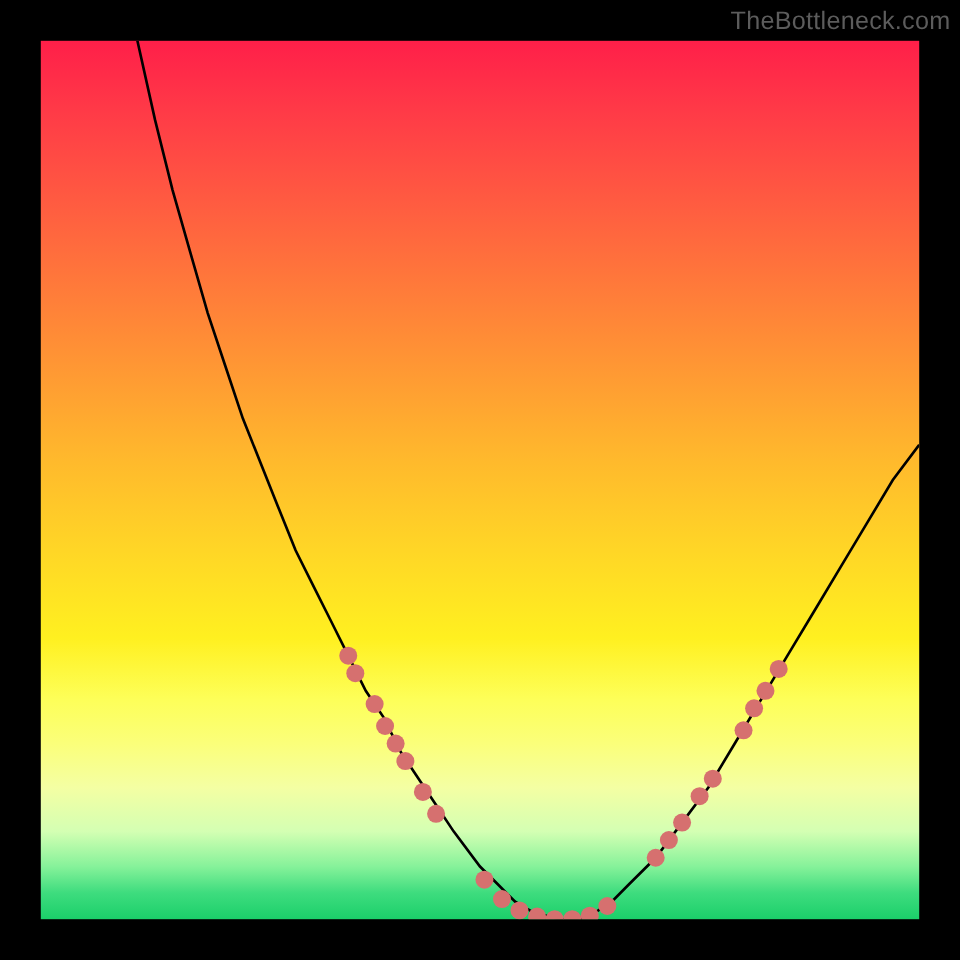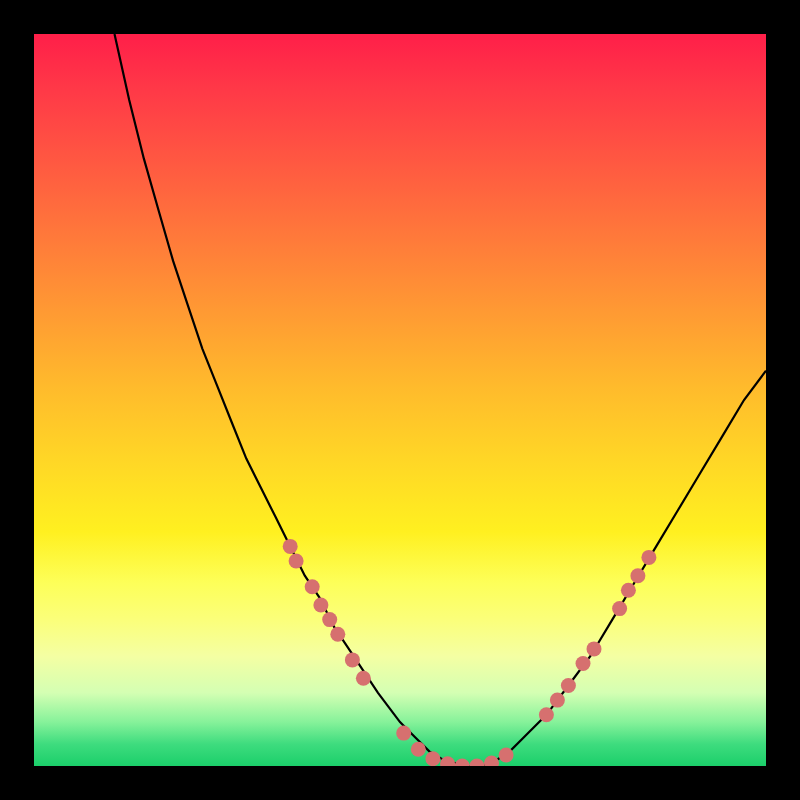--- a/index.html
+++ b/index.html
@@ -88,13 +88,14 @@
           <circle cx="534.4" cy="651.5" r="7.5" fill="#d6706f" stroke="#c45a59" stroke-width="0"></circle>
           <circle cx="549.0" cy="629.5" r="7.5" fill="#d6706f" stroke="#c45a59" stroke-width="0"></circle>
           <circle cx="560.0" cy="614.9" r="7.5" fill="#d6706f" stroke="#c45a59" stroke-width="0"></circle>
           <circle cx="585.6" cy="574.6" r="7.5" fill="#d6706f" stroke="#c45a59" stroke-width="0"></circle>
           <circle cx="594.4" cy="556.3" r="7.5" fill="#d6706f" stroke="#c45a59" stroke-width="0"></circle>
           <circle cx="603.9" cy="541.7" r="7.5" fill="#d6706f" stroke="#c45a59" stroke-width="0"></circle>
           <circle cx="614.9" cy="523.4" r="7.5" fill="#d6706f" stroke="#c45a59" stroke-width="0"></circle>
         </g>
     </svg>
   </div>
+  <div class="watermark">TheBottleneck.com</div>
 </div>
 
 </body></html>

